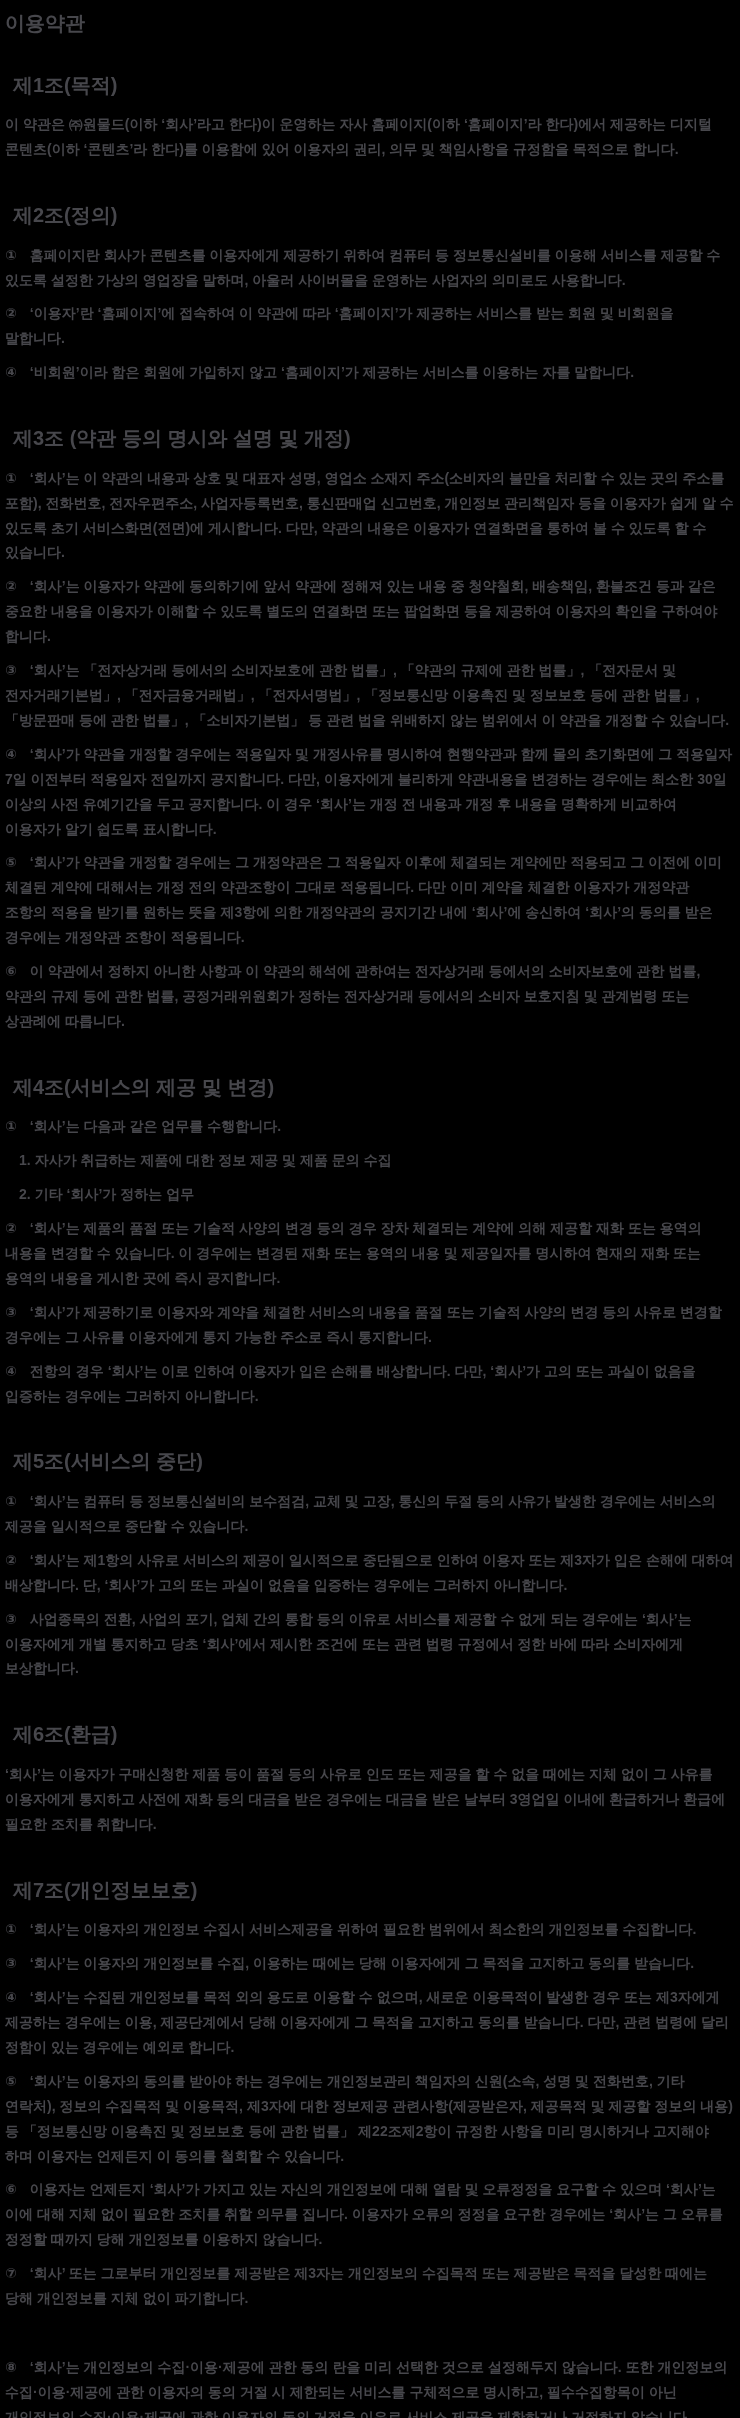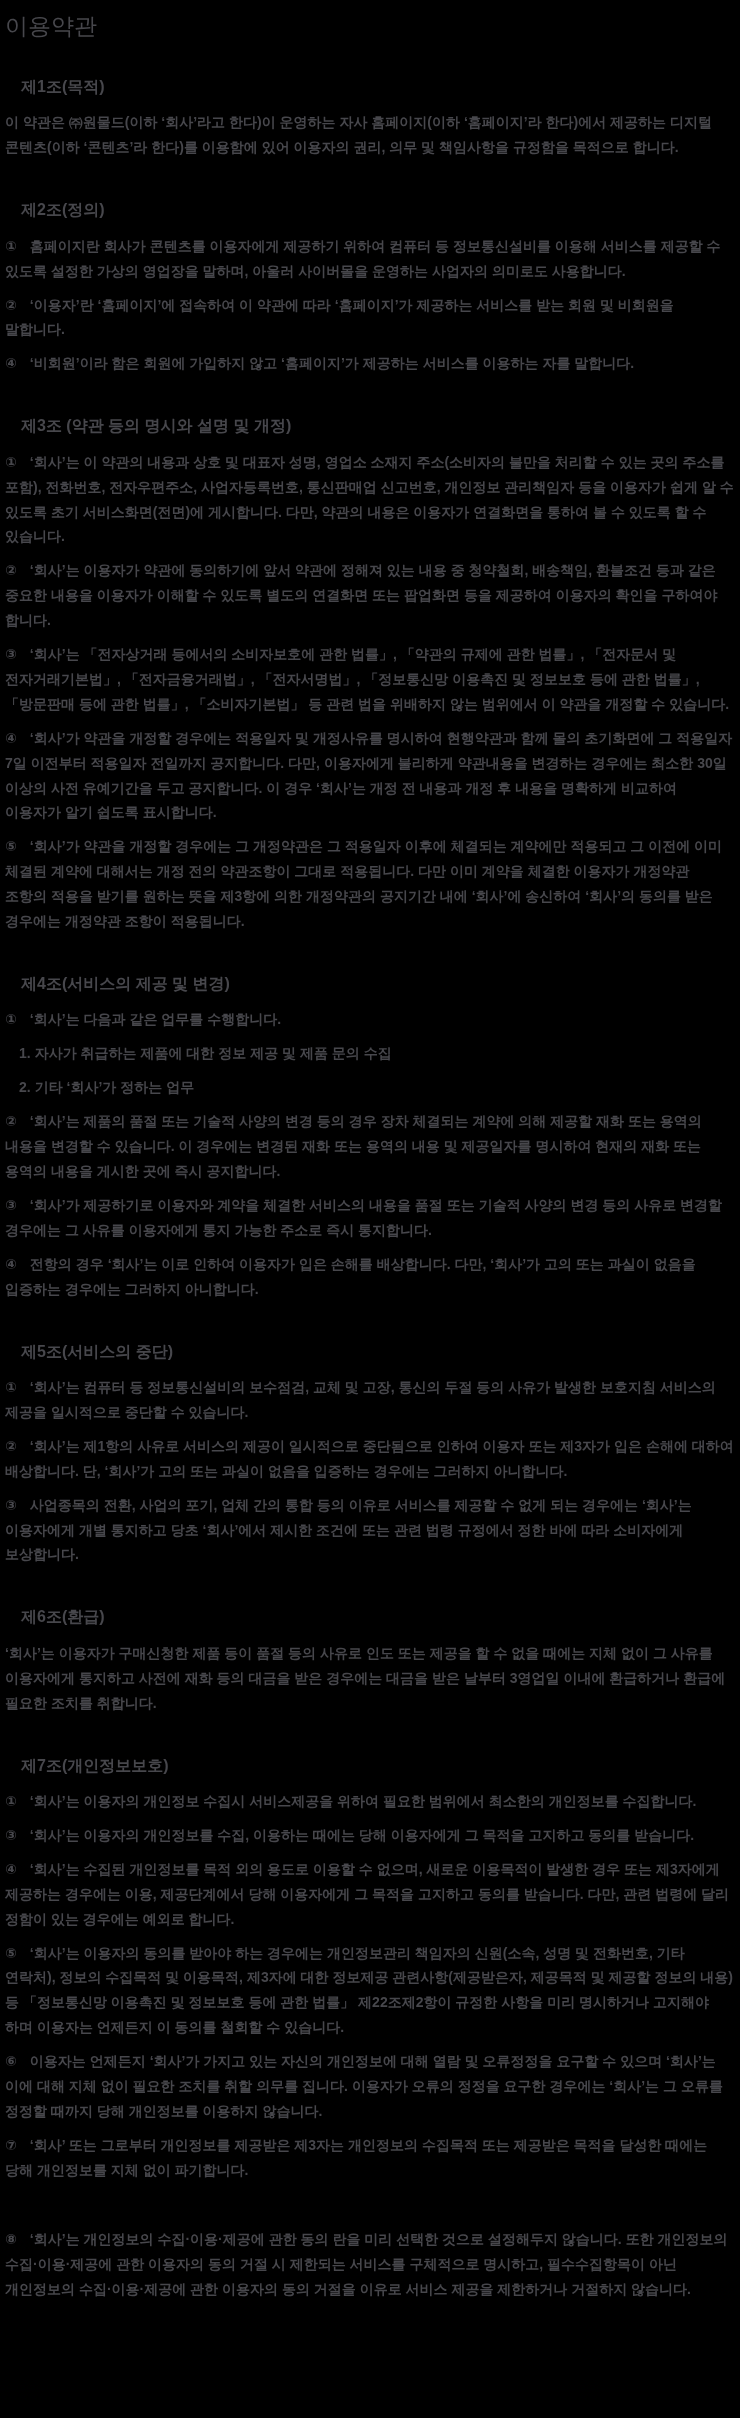--- a/index.html
+++ b/index.html
@@ -14,30 +14,30 @@
     box-sizing:border-box;
     width:740px;
     padding:6px 6px 14px 5px;
     color:#47474c;
     font-size:14px;
     line-height:1.78;
     word-break:keep-all;
     overflow-wrap:break-word;
   }
   .page-title{
-    font-size:23px;
-    font-weight:normal;
+    font-size:20px;
+    font-weight:bold;
     margin:0 0 26px 0;
     color:#47474c;
   }
   .section{margin-top:36px;}
   .section:first-of-type{margin-top:0;}
   .heading{
-    font-size:16px;
-    margin:0 0 4px 16px;
+    font-size:20px;
+    margin:0 0 4px 8px;
     color:#47474c;
   }
   .heading-main{font-weight:bold;}
   .block{margin:9px 0;font-weight:bold;}
   .block.sub{margin-left:14px;}
   .block.space-before{margin-top:44px;}
   .marker{margin-right:13px;}
   .block.sub .marker{margin-right:4px;}
 </style>
 </head>
@@ -56,33 +56,34 @@
         <p class="block item"><span class="marker">②</span><span class="txt">‘이용자’란 ‘홈페이지’에 접속하여 이 약관에 따라 ‘홈페이지’가 제공하는 서비스를 받는 회원 및 비회원을 말합니다.</span></p>
         <p class="block item"><span class="marker">④</span><span class="txt">‘비회원’이라 함은 회원에 가입하지 않고 ‘홈페이지’가 제공하는 서비스를 이용하는 자를 말합니다.</span></p>
       </section>
       <section class="section">
         <h2 class="heading"><span class="heading-main">제3조 (약관 등의 명시와 설명 및 개정)</span></h2>
         <p class="block item"><span class="marker">①</span><span class="txt">‘회사’는 이 약관의 내용과 상호 및 대표자 성명, 영업소 소재지 주소(소비자의 불만을 처리할 수 있는 곳의 주소를 포함), 전화번호, 전자우편주소, 사업자등록번호, 통신판매업 신고번호, 개인정보 관리책임자 등을 이용자가 쉽게 알 수 있도록 초기 서비스화면(전면)에 게시합니다. 다만, 약관의 내용은 이용자가 연결화면을 통하여 볼 수 있도록 할 수 있습니다.</span></p>
         <p class="block item"><span class="marker">②</span><span class="txt">‘회사’는 이용자가 약관에 동의하기에 앞서 약관에 정해져 있는 내용 중 청약철회, 배송책임, 환불조건 등과 같은 중요한 내용을 이용자가 이해할 수 있도록 별도의 연결화면 또는 팝업화면 등을 제공하여 이용자의 확인을 구하여야 합니다.</span></p>
         <p class="block item"><span class="marker">③</span><span class="txt">‘회사’는 「전자상거래 등에서의 소비자보호에 관한 법률」, 「약관의 규제에 관한 법률」, 「전자문서 및 전자거래기본법」, 「전자금융거래법」, 「전자서명법」, 「정보통신망 이용촉진 및 정보보호 등에 관한 법률」, 「방문판매 등에 관한 법률」, 「소비자기본법」 등 관련 법을 위배하지 않는 범위에서 이 약관을 개정할 수 있습니다.</span></p>
         <p class="block item"><span class="marker">④</span><span class="txt">‘회사’가 약관을 개정할 경우에는 적용일자 및 개정사유를 명시하여 현행약관과 함께 몰의 초기화면에 그 적용일자 7일 이전부터 적용일자 전일까지 공지합니다. 다만, 이용자에게 불리하게 약관내용을 변경하는 경우에는 최소한 30일 이상의 사전 유예기간을 두고 공지합니다. 이 경우 ‘회사’는 개정 전 내용과 개정 후 내용을 명확하게 비교하여 이용자가 알기 쉽도록 표시합니다.</span></p>
         <p class="block item"><span class="marker">⑤</span><span class="txt">‘회사’가 약관을 개정할 경우에는 그 개정약관은 그 적용일자 이후에 체결되는 계약에만 적용되고 그 이전에 이미 체결된 계약에 대해서는 개정 전의 약관조항이 그대로 적용됩니다. 다만 이미 계약을 체결한 이용자가 개정약관 조항의 적용을 받기를 원하는 뜻을 제3항에 의한 개정약관의 공지기간 내에 ‘회사’에 송신하여 ‘회사’의 동의를 받은 경우에는 개정약관 조항이 적용됩니다.</span></p>
+        <p class="block item"><span class="marker">⑥</span><span class="txt">이 약관에서 정하지 아니한 사항과 이 약관의 해석에 관하여는 전자상거래 등에서의 소비자보호에 관한 법률, 약관의 규제 등에 관한 법률, 공정거래위원회가 정하는 전자상거래 등에서의 소비자 보호지침 및 관계법령 또는 상관례에 따릅니다.</span></p>
       </section>
       <section class="section">
         <h2 class="heading"><span class="heading-main">제4조(서비스의 제공 및 변경)</span></h2>
         <p class="block item"><span class="marker">①</span><span class="txt">‘회사’는 다음과 같은 업무를 수행합니다.</span></p>
         <p class="block sub"><span class="marker">1.</span><span class="txt">자사가 취급하는 제품에 대한 정보 제공 및 제품 문의 수집</span></p>
         <p class="block sub"><span class="marker">2.</span><span class="txt">기타 ‘회사’가 정하는 업무</span></p>
         <p class="block item"><span class="marker">②</span><span class="txt">‘회사’는 제품의 품절 또는 기술적 사양의 변경 등의 경우 장차 체결되는 계약에 의해 제공할 재화 또는 용역의 내용을 변경할 수 있습니다. 이 경우에는 변경된 재화 또는 용역의 내용 및 제공일자를 명시하여 현재의 재화 또는 용역의 내용을 게시한 곳에 즉시 공지합니다.</span></p>
         <p class="block item"><span class="marker">③</span><span class="txt">‘회사’가 제공하기로 이용자와 계약을 체결한 서비스의 내용을 품절 또는 기술적 사양의 변경 등의 사유로 변경할 경우에는 그 사유를 이용자에게 통지 가능한 주소로 즉시 통지합니다.</span></p>
         <p class="block item"><span class="marker">④</span><span class="txt">전항의 경우 ‘회사’는 이로 인하여 이용자가 입은 손해를 배상합니다. 다만, ‘회사’가 고의 또는 과실이 없음을 입증하는 경우에는 그러하지 아니합니다.</span></p>
       </section>
       <section class="section">
         <h2 class="heading"><span class="heading-main">제5조(서비스의 중단)</span></h2>
-        <p class="block item"><span class="marker">①</span><span class="txt">‘회사’는 컴퓨터 등 정보통신설비의 보수점검, 교체 및 고장, 통신의 두절 등의 사유가 발생한 보호지침 서비스의 제공을 일시적으로 중단할 수 있습니다.</span></p>
+        <p class="block item"><span class="marker">①</span><span class="txt">‘회사’는 컴퓨터 등 정보통신설비의 보수점검, 교체 및 고장, 통신의 두절 등의 사유가 발생한 경우에는 서비스의 제공을 일시적으로 중단할 수 있습니다.</span></p>
         <p class="block item"><span class="marker">②</span><span class="txt">‘회사’는 제1항의 사유로 서비스의 제공이 일시적으로 중단됨으로 인하여 이용자 또는 제3자가 입은 손해에 대하여 배상합니다. 단, ‘회사’가 고의 또는 과실이 없음을 입증하는 경우에는 그러하지 아니합니다.</span></p>
         <p class="block item"><span class="marker">③</span><span class="txt">사업종목의 전환, 사업의 포기, 업체 간의 통합 등의 이유로 서비스를 제공할 수 없게 되는 경우에는 ‘회사’는 이용자에게 개별 통지하고 당초 ‘회사’에서 제시한 조건에 또는 관련 법령 규정에서 정한 바에 따라 소비자에게 보상합니다.</span></p>
       </section>
       <section class="section">
         <h2 class="heading"><span class="heading-main">제6조(환급)</span></h2>
         <p class="block para"><span class="txt">‘회사’는 이용자가 구매신청한 제품 등이 품절 등의 사유로 인도 또는 제공을 할 수 없을 때에는 지체 없이 그 사유를 이용자에게 통지하고 사전에 재화 등의 대금을 받은 경우에는 대금을 받은 날부터 3영업일 이내에 환급하거나 환급에 필요한 조치를 취합니다.</span></p>
       </section>
       <section class="section">
         <h2 class="heading"><span class="heading-main">제7조(개인정보보호)</span></h2>
         <p class="block item"><span class="marker">①</span><span class="txt">‘회사’는 이용자의 개인정보 수집시 서비스제공을 위하여 필요한 범위에서 최소한의 개인정보를 수집합니다.</span></p>

